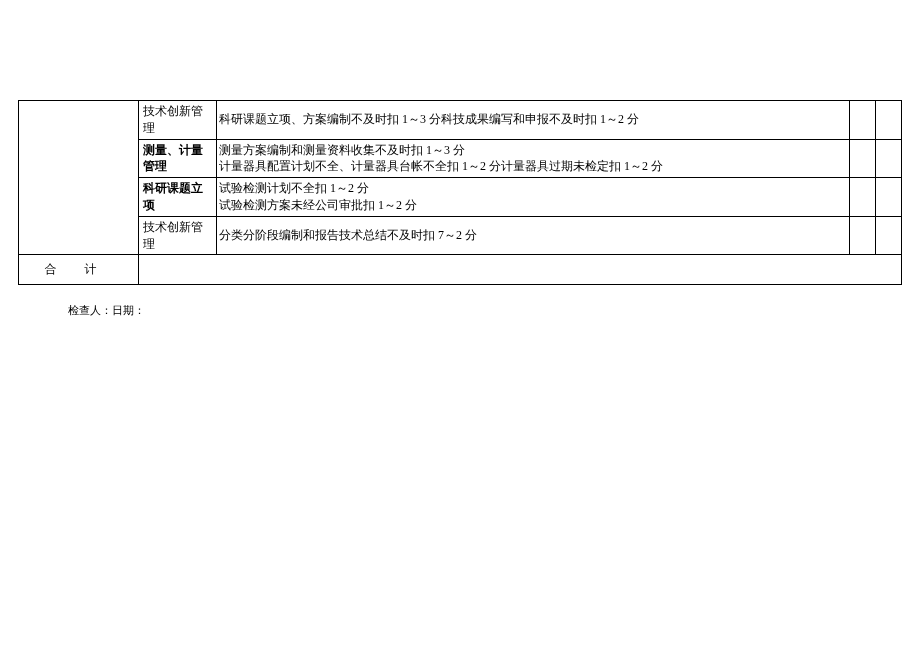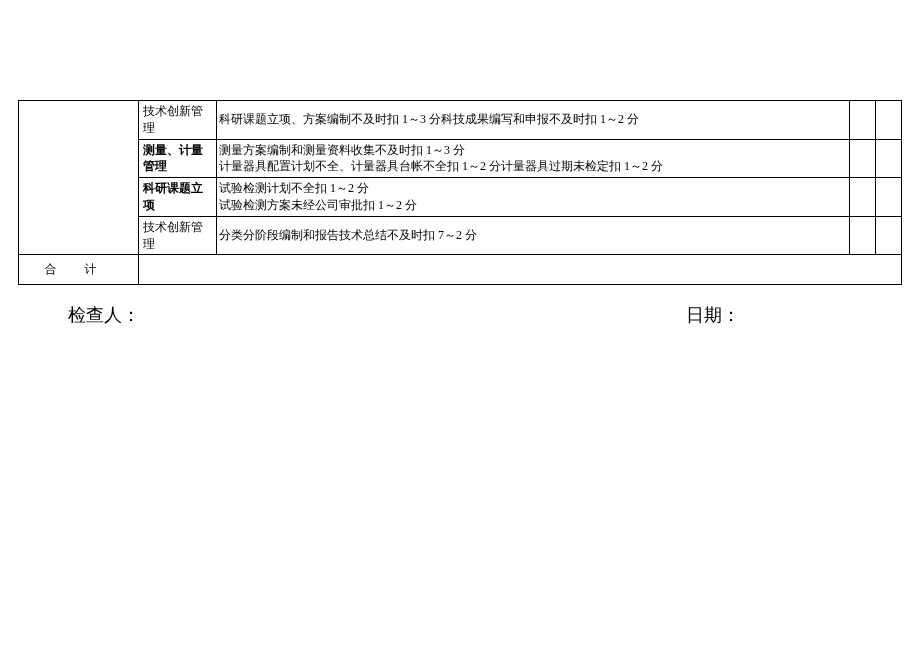--- a/index.html
+++ b/index.html
@@ -53,28 +53,27 @@
       text-align: center;
       letter-spacing: 28px;
       padding-left: 16px;
       height: 30px;
     }
     .footer {
       margin-top: 18px;
       margin-left: 68px;
       margin-right: 68px;
       display: flex;
-      font-size: 18px;
+      font-size: 11px;
       text-align: center;
     }
     .footer .inspector {
       flex: 0 0 auto;
     }
     .footer .date {
-      margin-left: 546px;
     }
     .row-tall {
       height: 30px;
     }
     .row-double {
       height: 32px;
       font-weight: bold;
     }
   </style>
 </head>

